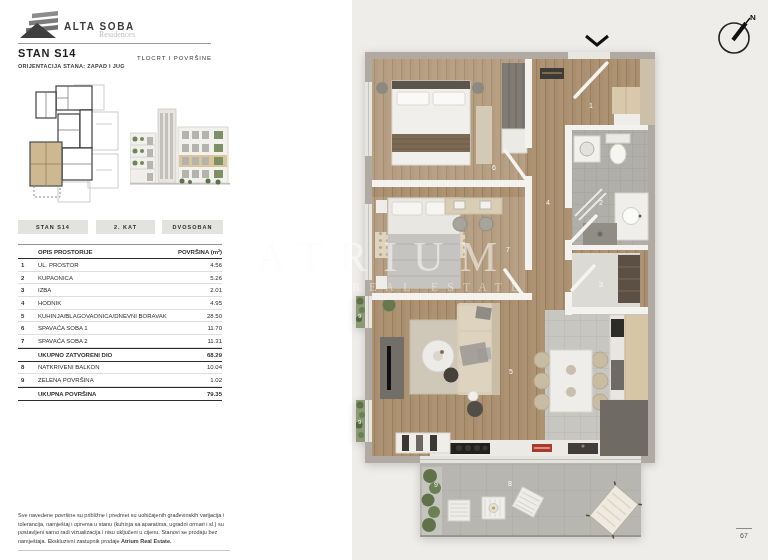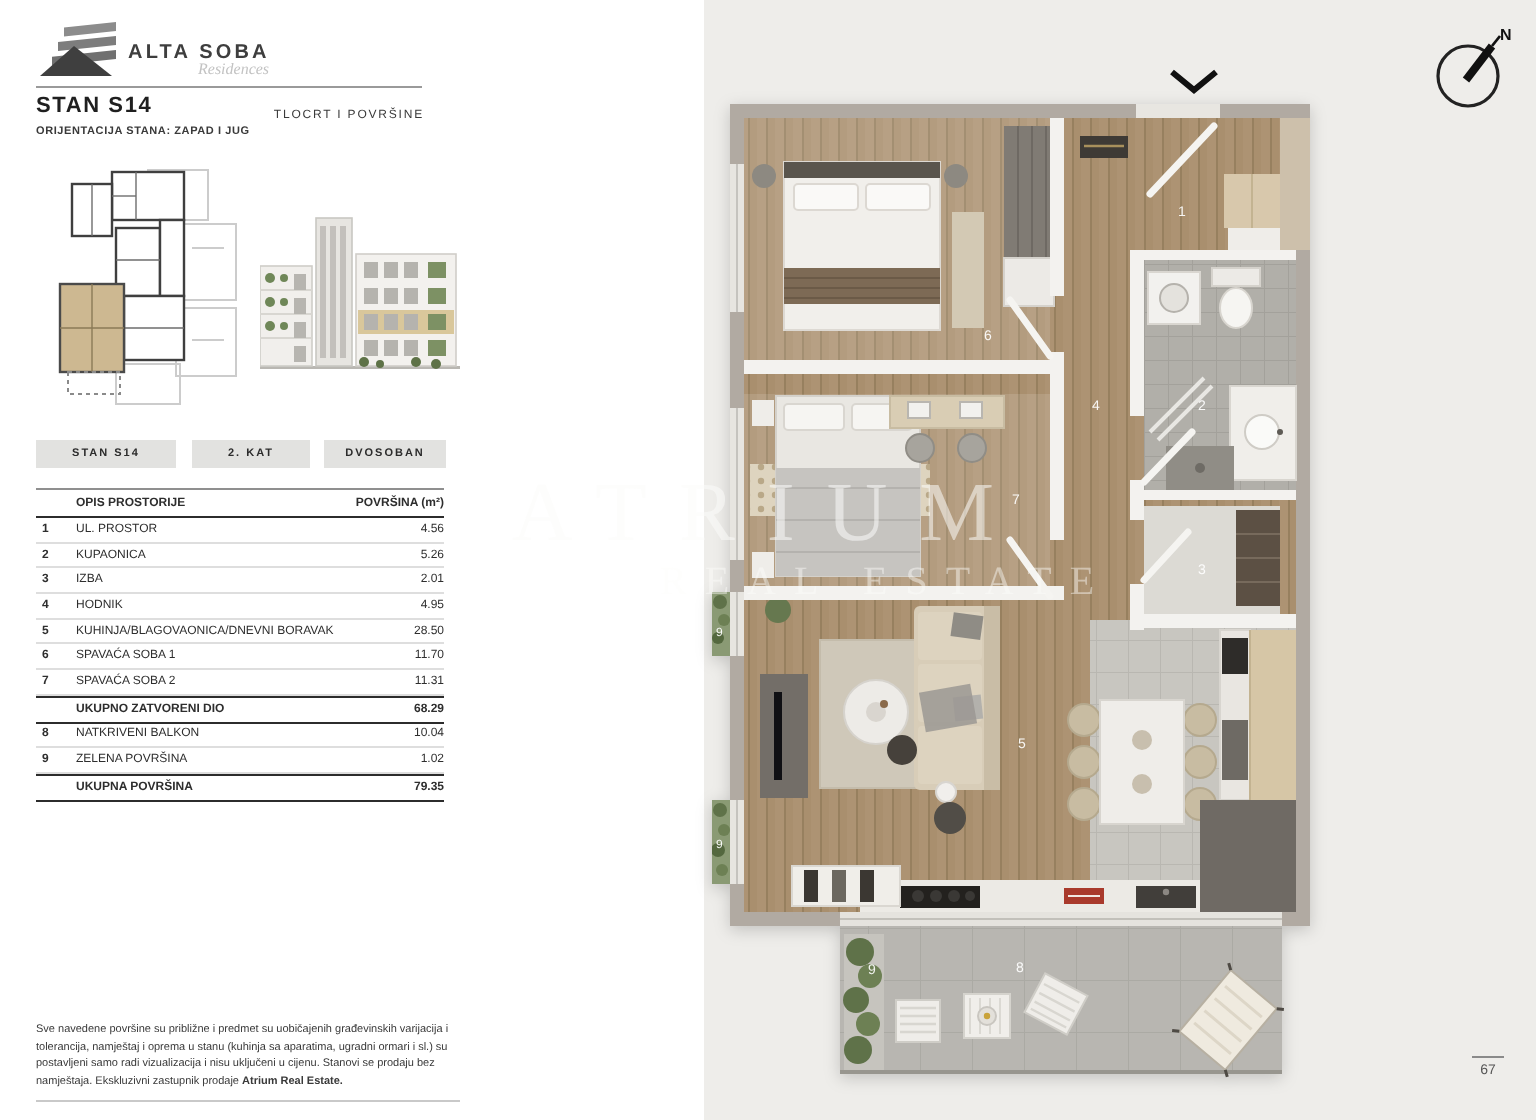--- a/index.html
+++ b/index.html
@@ -3,21 +3,21 @@
 <meta charset="utf-8">
 <style>
   html,body{margin:0;padding:0;background:#d8d8d8;}
   .page{position:relative;width:768px;height:560px;background:#ffffff;overflow:hidden;
         font-family:"Liberation Sans",sans-serif;color:#2e2e2e;}
   .abs{position:absolute;}
   
   .plan-panel{left:352px;top:0;width:416px;height:560px;background:#eeedea;}
   
   .logo-text{left:64px;top:21px;font-size:10px;letter-spacing:1.6px;font-weight:600;color:#3e3e3e;}
-  .logo-tagline{left:99px;top:30px;font-family:"Liberation Serif",serif;font-style:italic;
+  .logo-tagline{left:99px;top:30px;font-family:"Liberation Serif",serif;
                 font-size:8px;color:#c3c3c3;}
   .logo-rule{left:18px;top:43px;width:193px;height:1px;background:#9a9a9a;}
   .page-title{left:18px;top:47px;font-size:11px;font-weight:700;letter-spacing:.8px;color:#1f1f1f;}
   .page-subtitle{left:18px;top:63px;font-size:5.5px;font-weight:600;letter-spacing:.3px;color:#3a3a3a;}
   .right-label{left:128px;top:55px;width:84px;text-align:right;font-size:6px;letter-spacing:.9px;color:#3a3a3a;}
   
   .badge{top:220px;height:14px;background:#e2e2e0;display:flex;align-items:center;justify-content:center;
          font-size:5.5px;font-weight:700;letter-spacing:1px;color:#2c2c2c;}
   
   .area-table{left:18px;top:244px;width:204px;font-size:6px;}
@@ -31,21 +31,21 @@
   .t-row .val{text-align:right;}
   .t-row.strong{font-weight:700;border-top:1px solid #2c2c2c;border-bottom:1px solid #2c2c2c;}
   
   .disclaimer{left:18px;top:511px;width:212px;font-size:5.5px;line-height:1.55;color:#3a3a3a;
               border-bottom:1px solid #c9c9c9;padding-bottom:5px;}
   .disclaimer b{font-weight:700;}
   
   .watermark{left:256px;top:236px;pointer-events:none;z-index:6;font-family:"Liberation Serif",serif;
              color:rgba(252,252,250,.55);}
   .watermark .l1{font-size:42px;letter-spacing:16px;line-height:1;}
-  .watermark .l2{font-size:20px;letter-spacing:9px;margin-left:74px;margin-top:2px;color:rgba(252,252,250,.45);}
+  .watermark .l2{font-size:12px;letter-spacing:9px;margin-left:96px;margin-top:2px;color:rgba(252,252,250,.45);}
   
   .pageno-rule{left:736px;top:528px;width:16px;height:1px;background:#8a8a8a;}
   .pageno{left:736px;top:532px;width:16px;text-align:center;font-size:7px;color:#555;}
   svg text{font-family:"Liberation Sans",sans-serif;}
 </style>
 </head>
 <body>
 
 <div class="page">
 

